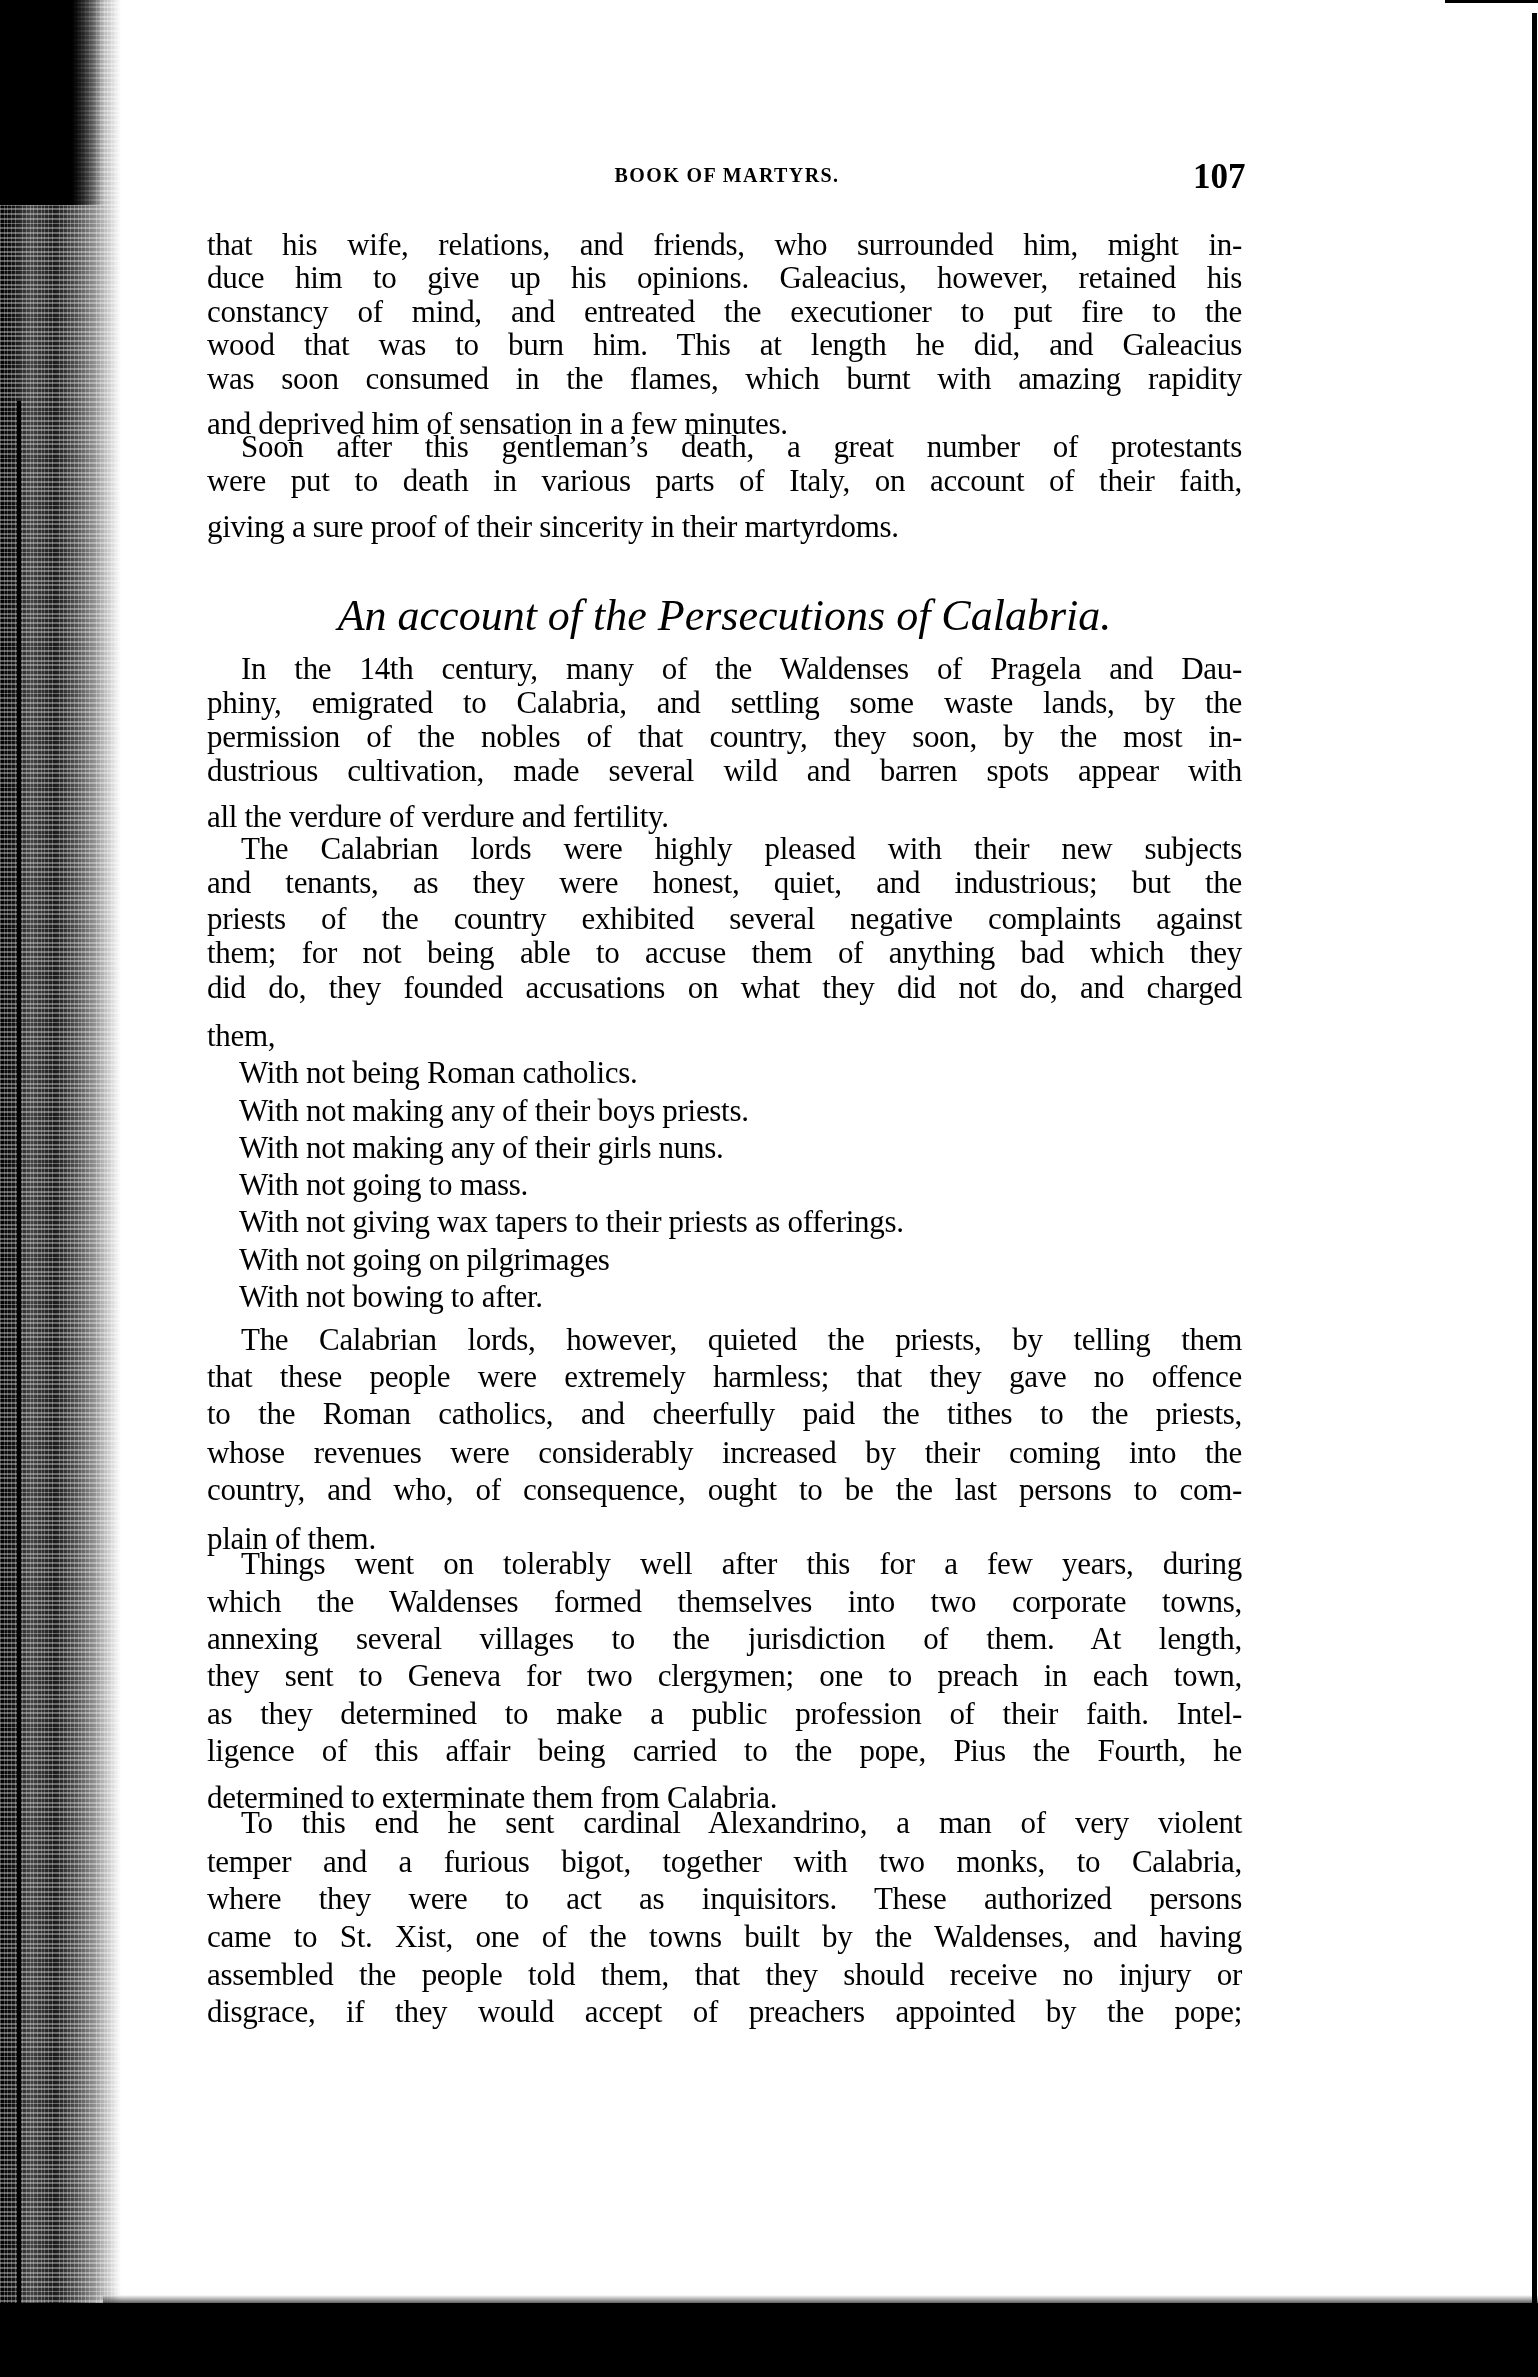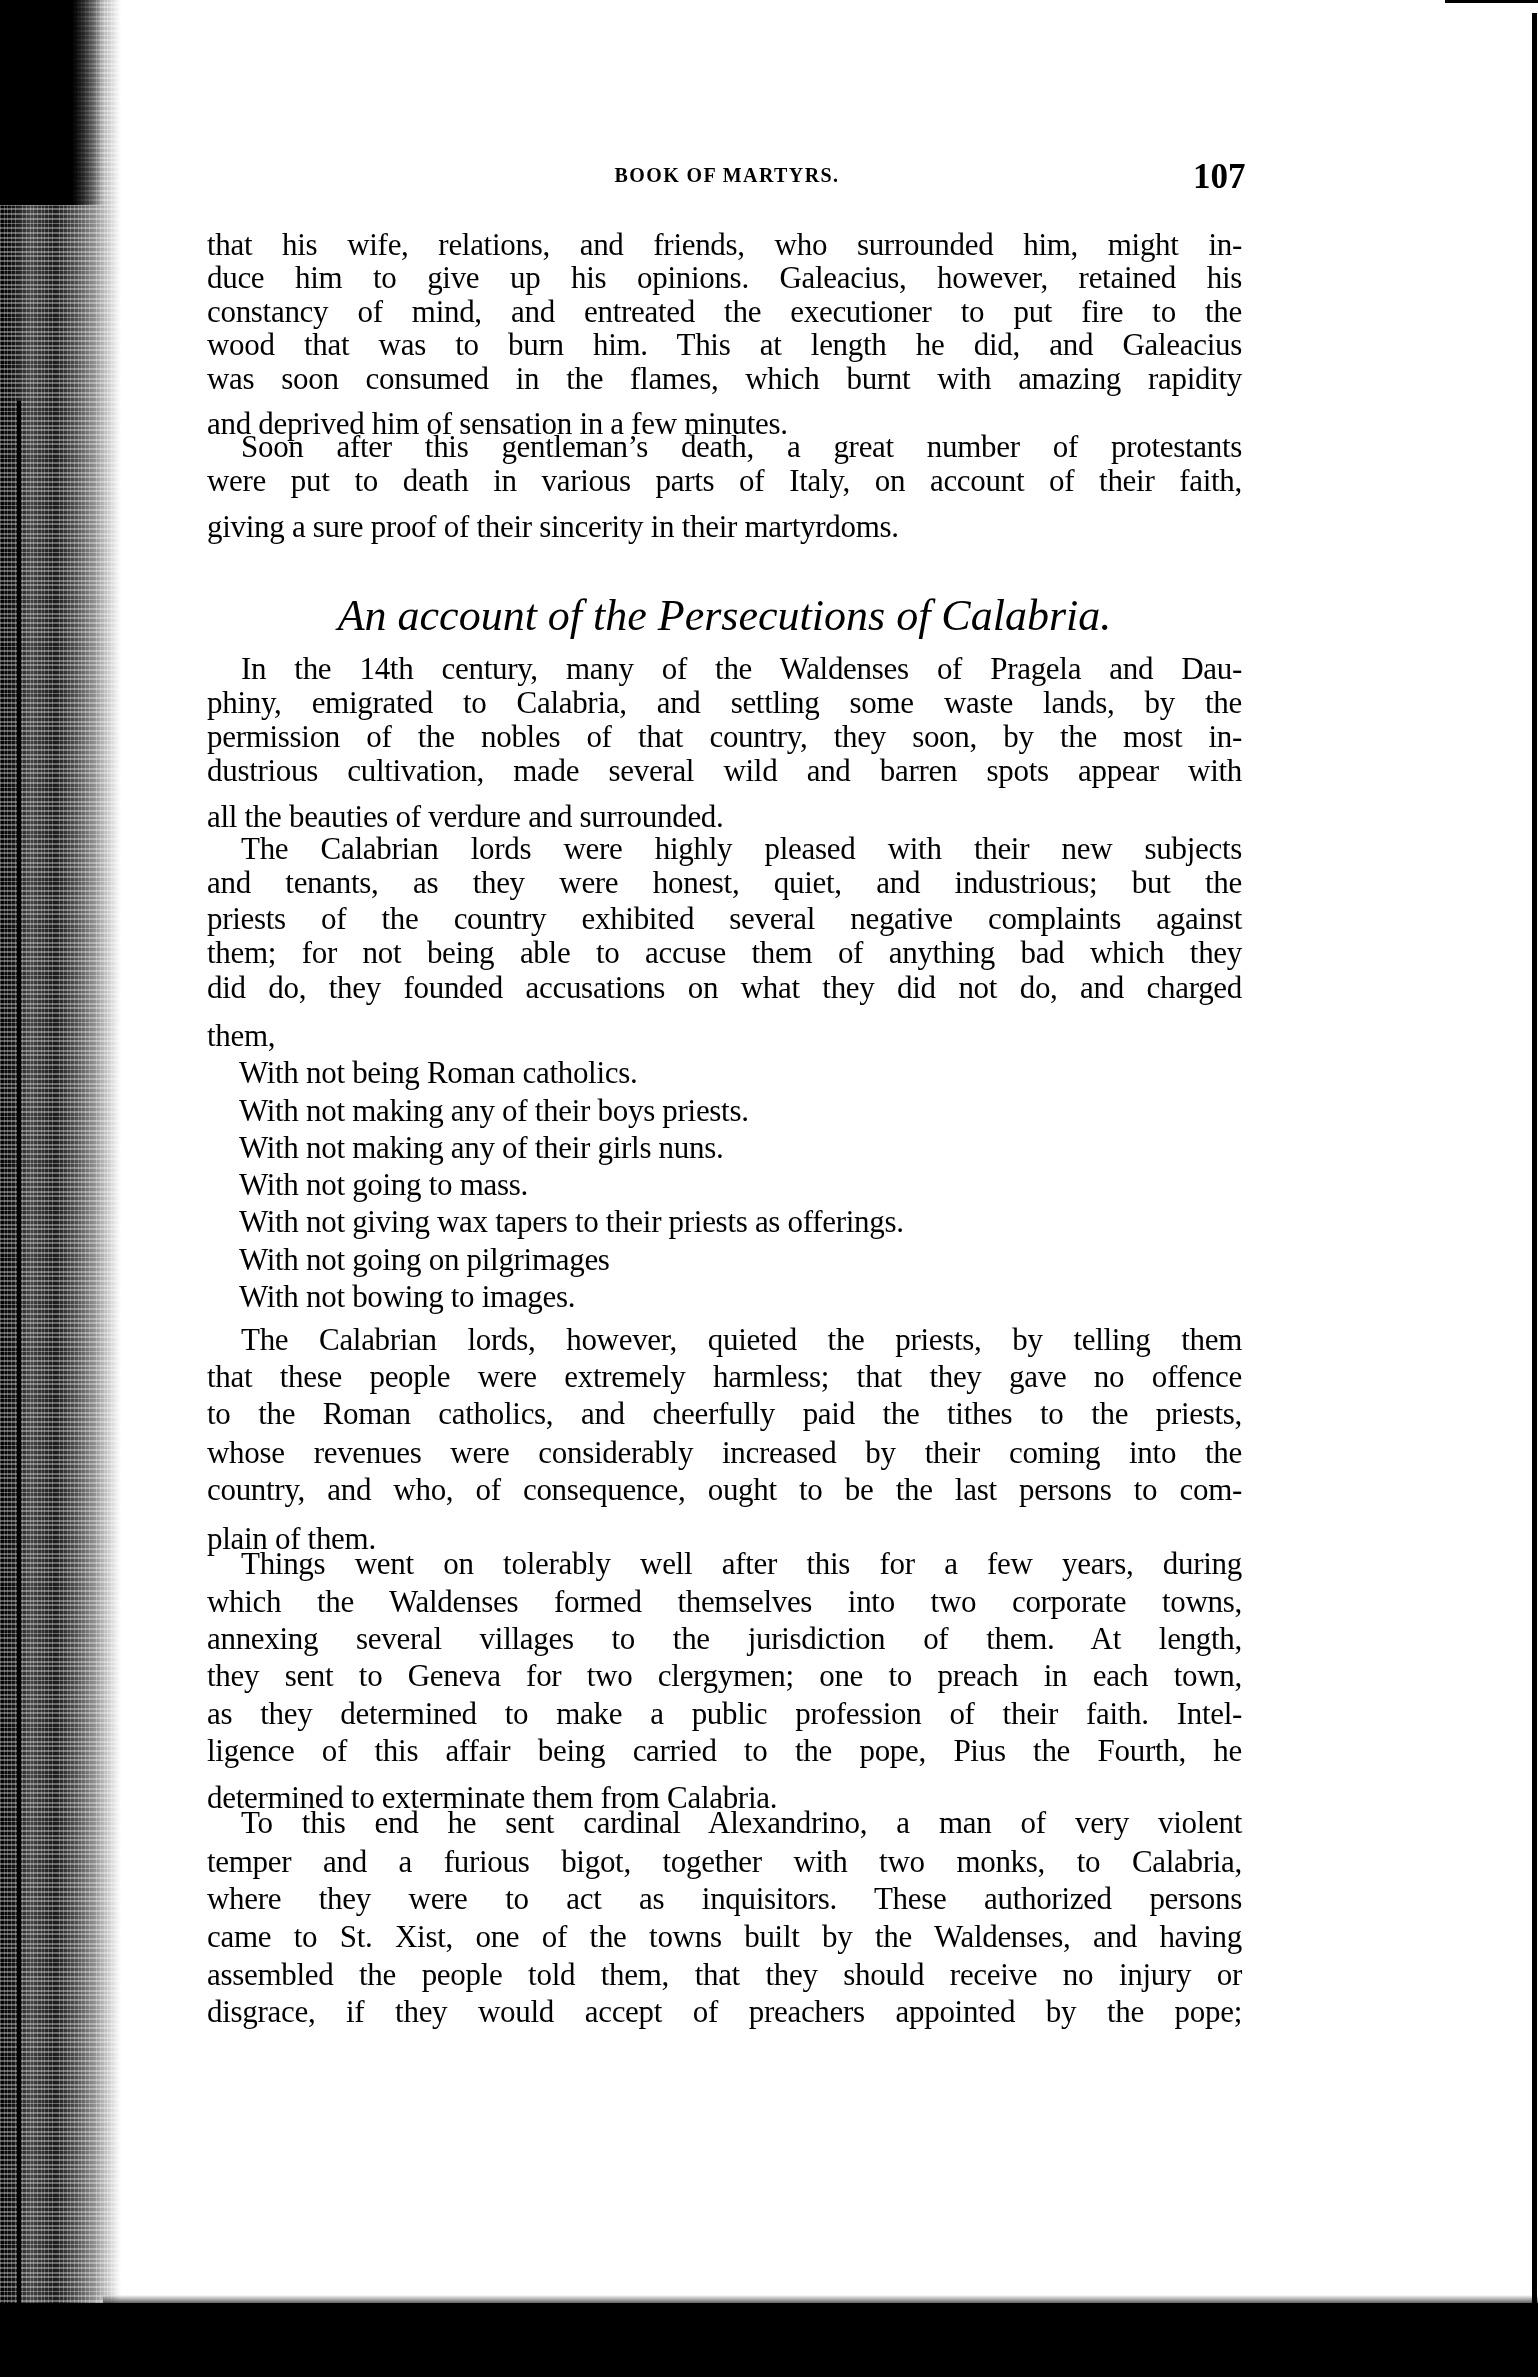--- a/index.html
+++ b/index.html
@@ -87,40 +87,40 @@
   <div class="line last" style="top:497px">giving a sure proof of their sincerity in their martyrdoms.</div>
 </div>
 
 <div class="heading">An account of the Persecutions of Calabria.</div>
 
 <div>
   <div class="line indent" style="top:651px">In the 14th century, many of the Waldenses of Pragela and Dau-</div>
   <div class="line" style="top:685px">phiny, emigrated to Calabria, and settling some waste lands, by the</div>
   <div class="line" style="top:719px">permission of the nobles of that country, they soon, by the most in-</div>
   <div class="line" style="top:753px">dustrious cultivation, made several wild and barren spots appear with</div>
-  <div class="line last" style="top:787px">all the beauties of verdure and surrounded.</div>
+  <div class="line last" style="top:787px">all the verdure of verdure and fertility.</div>
 </div>
 
 <div>
   <div class="line indent" style="top:831px">The Calabrian lords were highly pleased with their new subjects</div>
   <div class="line" style="top:865px">and tenants, as they were honest, quiet, and industrious; but the</div>
   <div class="line" style="top:901px">priests of the country exhibited several negative complaints against</div>
   <div class="line" style="top:935px">them; for not being able to accuse them of anything bad which they</div>
   <div class="line" style="top:970px">did do, they founded accusations on what they did not do, and charged</div>
   <div class="line last" style="top:1006px">them,</div>
 </div>
 
 <div>
   <div class="line list" style="top:1055px">With not being Roman catholics.</div>
   <div class="line list" style="top:1093px">With not making any of their boys priests.</div>
   <div class="line list" style="top:1130px">With not making any of their girls nuns.</div>
   <div class="line list" style="top:1167px">With not going to mass.</div>
   <div class="line list" style="top:1204px">With not giving wax tapers to their priests as offerings.</div>
   <div class="line list" style="top:1242px">With not going on pilgrimages</div>
-  <div class="line list" style="top:1279px">With not bowing to images.</div>
+  <div class="line list" style="top:1279px">With not bowing to after.</div>
 </div>
 
 <div>
   <div class="line indent" style="top:1322px">The Calabrian lords, however, quieted the priests, by telling them</div>
   <div class="line" style="top:1359px">that these people were extremely harmless; that they gave no offence</div>
   <div class="line" style="top:1396px">to the Roman catholics, and cheerfully paid the tithes to the priests,</div>
   <div class="line" style="top:1435px">whose revenues were considerably increased by their coming into the</div>
   <div class="line" style="top:1472px">country, and who, of consequence, ought to be the last persons to com-</div>
   <div class="line last" style="top:1509px">plain of them.</div>
 </div>

